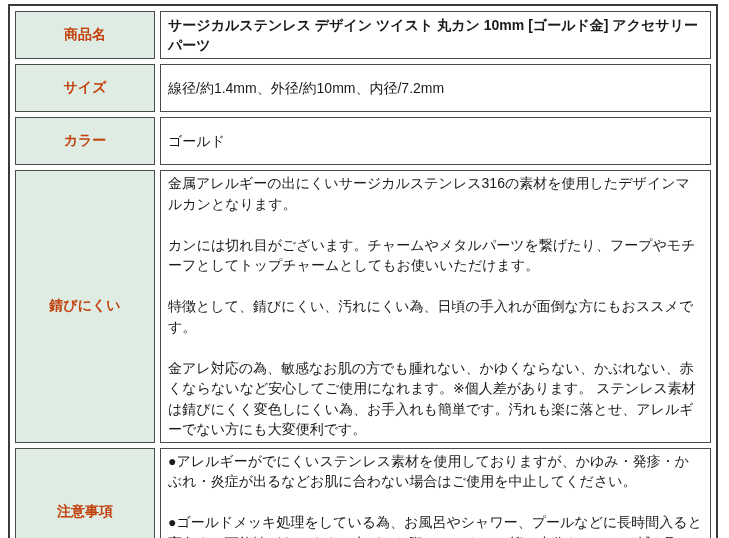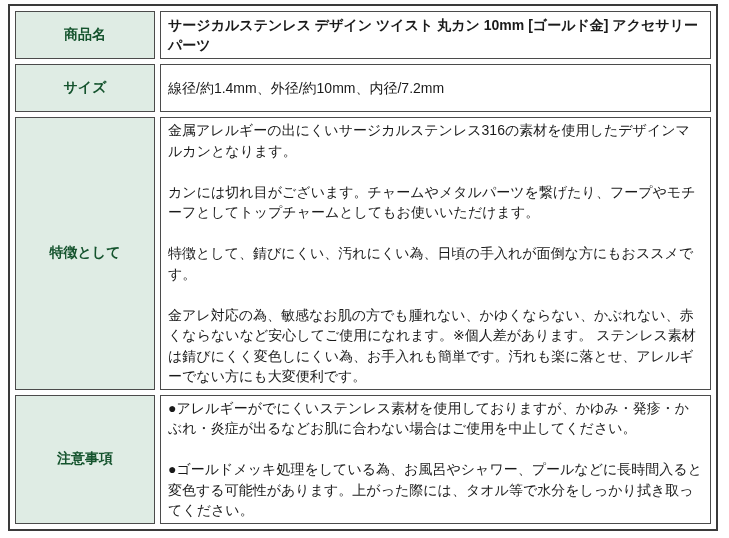--- a/index.html
+++ b/index.html
@@ -23,21 +23,21 @@
     background: #ffffff;
     table-layout: fixed;
   }
   table.spec-table th.label-cell {
     box-sizing: border-box;
     width: 140px;
     background: #dfece4;
     border: 1px solid #4b4b4b;
     font-weight: bold;
     font-size: 14px;
-    color: #14532d;
+    color: #c2410c;
     text-align: center;
     vertical-align: middle;
     padding: 2px 4px;
   }
   table.spec-table td.value-cell {
     box-sizing: border-box;
     background: #ffffff;
     border: 1px solid #4b4b4b;
     font-size: 14px;
     color: #1a1a1a;
@@ -60,22 +60,26 @@
   <table class="spec-table">
     <tbody>
       <tr class="h-small">
         <th class="label-cell">商品名</th>
         <td class="value-cell bold-value">サージカルステンレス デザイン ツイスト 丸カン 10mm [ゴールド金] アクセサリーパーツ</td>
       </tr>
       <tr class="h-small">
         <th class="label-cell">サイズ</th>
         <td class="value-cell">線径/約1.4mm、外径/約10mm、内径/7.2mm</td>
       </tr>
+      <tr class="h-small">
+        <th class="label-cell">カラー</th>
+        <td class="value-cell">ゴールド</td>
+      </tr>
       <tr class="h-desc">
-        <th class="label-cell">特徴として</th>
+        <th class="label-cell">錆びにくい</th>
         <td class="value-cell">金属アレルギーの出にくいサージカルステンレス316の素材を使用したデザインマルカンとなります。
 
 カンには切れ目がございます。チャームやメタルパーツを繋げたり、フープやモチーフとしてトップチャームとしてもお使いいただけます。
 
 特徴として、錆びにくい、汚れにくい為、日頃の手入れが面倒な方にもおススメです。
 
 金アレ対応の為、敏感なお肌の方でも腫れない、かゆくならない、かぶれない、赤くならないなど安心してご使用になれます。※個人差があります。 ステンレス素材は錆びにくく変色しにくい為、お手入れも簡単です。汚れも楽に落とせ、アレルギーでない方にも大変便利です。</td>
       </tr>
       <tr class="h-note">
         <th class="label-cell">注意事項</th>

